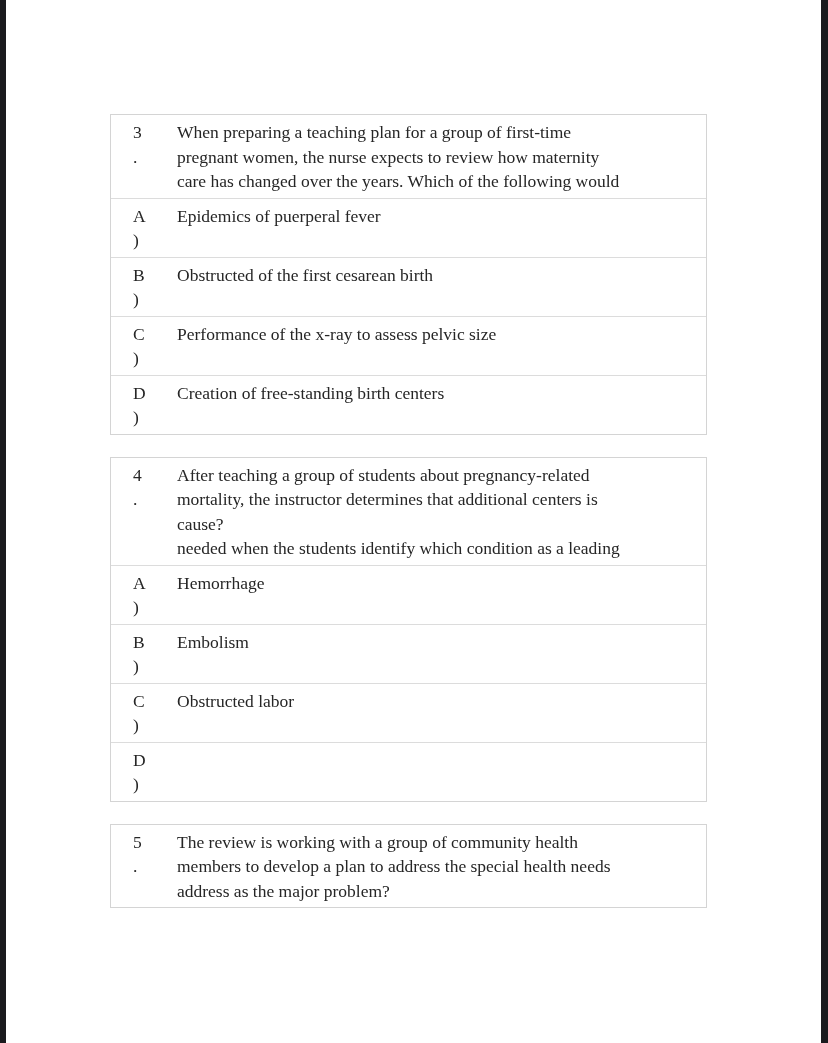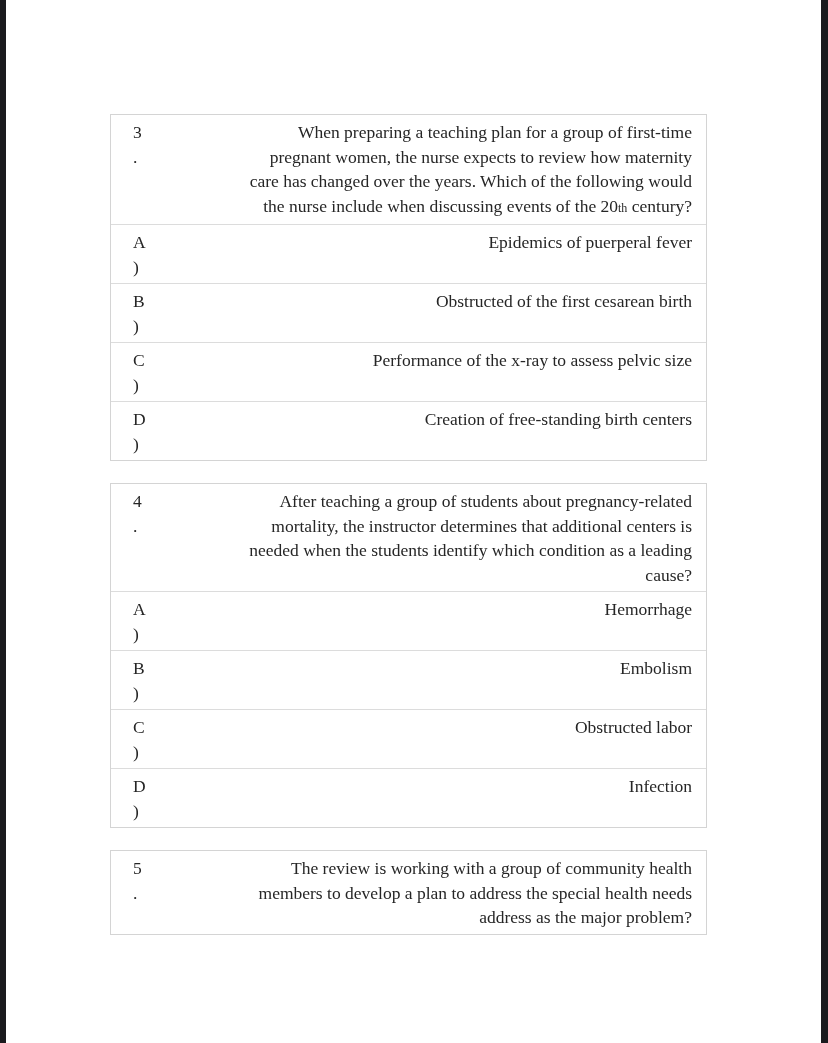--- a/index.html
+++ b/index.html
@@ -46,21 +46,20 @@
   .row + .row {
     border-top: 1px solid #dcdcdc;
   }
   .col-num {
     flex: 0 0 44px;
     width: 44px;
   }
   .col-text {
     flex: 1;
     min-width: 0;
-    text-align: right;
   }
   .tline {
     white-space: nowrap;
   }
   .small-run {
     font-size: 12px;
   }
 </style>
 </head>
 <body>
@@ -72,21 +71,20 @@
     <div class="qblock">
       <div class="row">
         <div class="col-num">
           <div class="tline">3</div>
           <div class="tline">.</div>
         </div>
         <div class="col-text">
           <div class="tline"><span>When preparing a teaching plan for a group of first-time</span></div>
           <div class="tline"><span>pregnant women, the nurse expects to review how maternity</span></div>
           <div class="tline"><span>care has changed over the years. Which of the following would</span></div>
-          <div class="tline"><span>the nurse include when discussing events of the 20</span><span class="small-run">th</span><span> century?</span></div>
         </div>
       </div>
       <div class="row">
         <div class="col-num">
           <div class="tline">A</div>
           <div class="tline">)</div>
         </div>
         <div class="col-text">
           <div class="tline">Epidemics of puerperal fever</div>
         </div>
@@ -121,22 +119,22 @@
     </div>
     <div class="qblock">
       <div class="row">
         <div class="col-num">
           <div class="tline">4</div>
           <div class="tline">.</div>
         </div>
         <div class="col-text">
           <div class="tline"><span>After teaching a group of students about pregnancy-related</span></div>
           <div class="tline"><span>mortality, the instructor determines that additional centers is</span></div>
+          <div class="tline"><span>cause?</span></div>
           <div class="tline"><span>needed when the students identify which condition as a leading</span></div>
-          <div class="tline"><span>cause?</span></div>
         </div>
       </div>
       <div class="row">
         <div class="col-num">
           <div class="tline">A</div>
           <div class="tline">)</div>
         </div>
         <div class="col-text">
           <div class="tline">Hemorrhage</div>
         </div>
@@ -157,23 +155,20 @@
         </div>
         <div class="col-text">
           <div class="tline">Obstructed labor</div>
         </div>
       </div>
       <div class="row">
         <div class="col-num">
           <div class="tline">D</div>
           <div class="tline">)</div>
         </div>
-        <div class="col-text">
-          <div class="tline">Infection</div>
-        </div>
       </div>
     </div>
     <div class="qblock">
       <div class="row">
         <div class="col-num">
           <div class="tline">5</div>
           <div class="tline">.</div>
         </div>
         <div class="col-text">
           <div class="tline"><span>The review is working with a group of community health</span></div>

